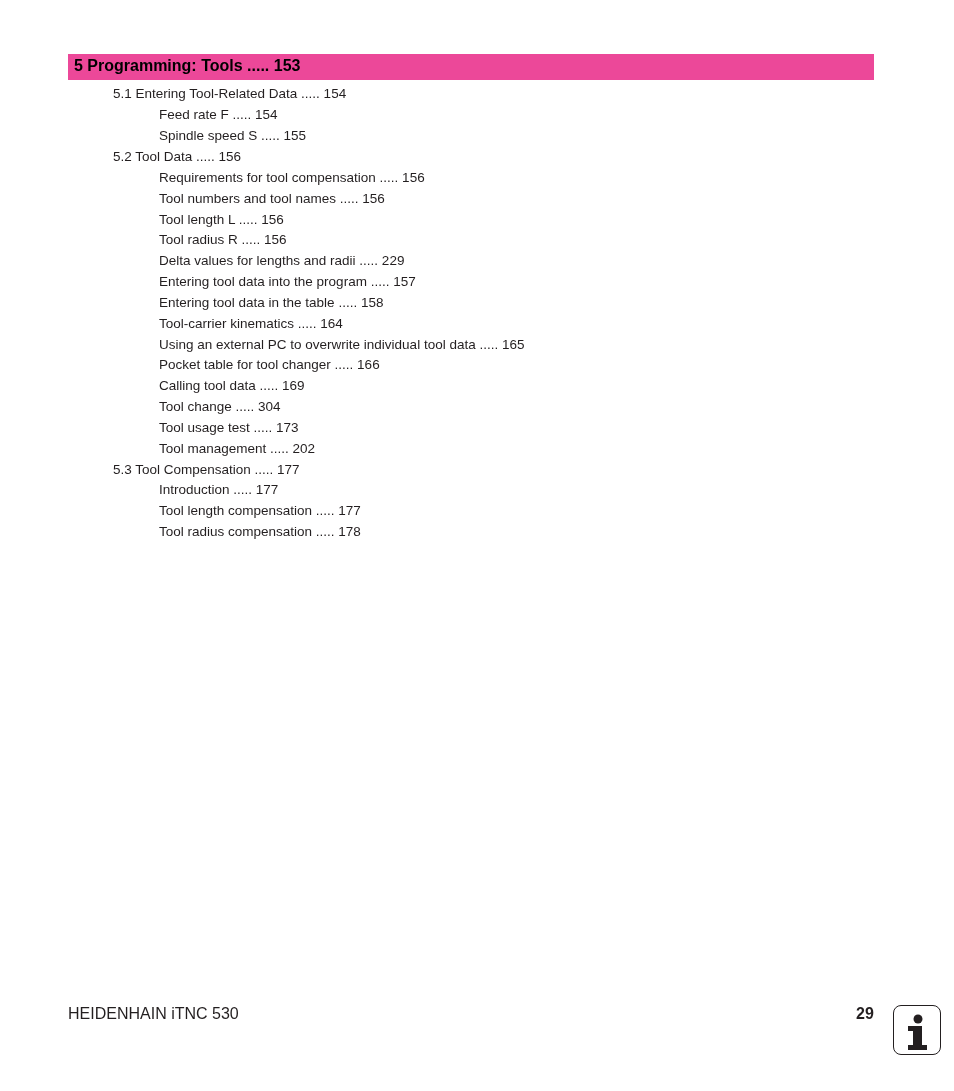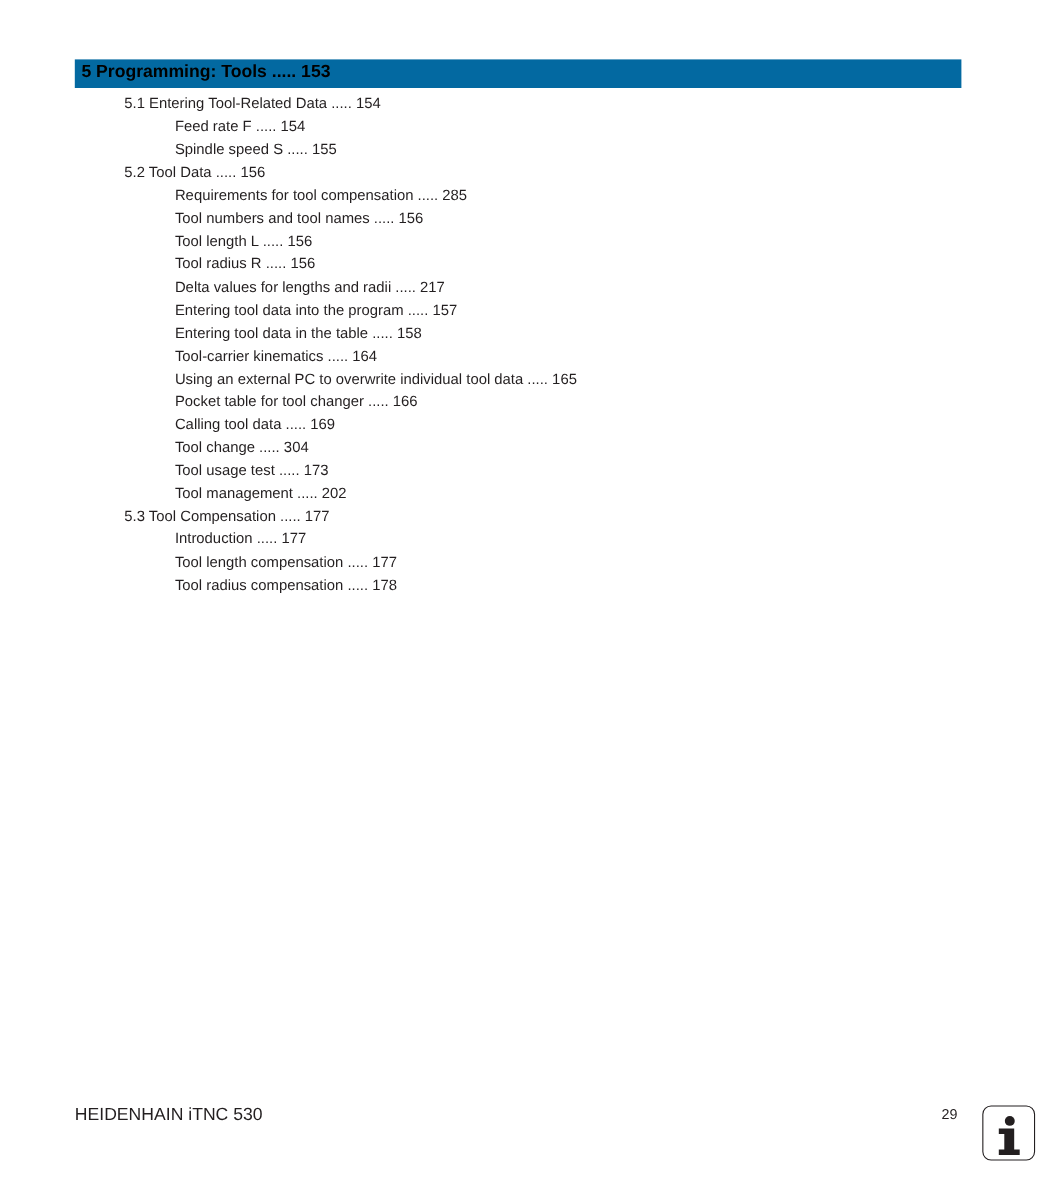--- a/index.html
+++ b/index.html
@@ -1,43 +1,43 @@
 <!DOCTYPE html>
 <html><head>
 <meta charset="utf-8">
 <style>
   html, body { margin:0; padding:0; background:#ffffff; }
   body { width:954px; height:1091px; position:relative; font-family:"Liberation Sans", sans-serif; color:#231f20; }
-  .chapter { position:absolute; left:68px; top:54px; width:806px; height:26px; background:#0369a1; }
+  .chapter { position:absolute; left:68px; top:54px; width:806px; height:26px; background:#ec4899; }
   .chapter span { position:absolute; left:6px; top:3px; font-weight:bold; font-size:16px; color:#000; }
   .toc { position:absolute; left:0; top:83px; }
   .entry { position:absolute; font-size:13.5px; white-space:nowrap; line-height:18px;text-align:center; }
   .l1 { left:113px; }
   .l2 { left:159px; }
   .footer-title { position:absolute; left:68px; top:1005px; font-size:16px; }
-  .page-num { position:absolute; left:856px; top:1005px; font-size:13px; font-weight:normal; }
+  .page-num { position:absolute; left:856px; top:1005px; font-size:16px; font-weight:bold; }
   .info-icon { position:absolute; left:893px; top:1005px; width:48px; height:50px; border:1.5px solid #231f20; border-radius:8px; box-sizing:border-box; }
 </style>
 </head>
 <body>
 
 <div class="chapter">
   <span>5 Programming: Tools ..... 153</span>
 </div>
 
 <div class="toc">
   <div class="entry l1" style="top:2px">5.1 Entering Tool-Related Data ..... 154</div>
   <div class="entry l2" style="top:23px">Feed rate F ..... 154</div>
   <div class="entry l2" style="top:44px">Spindle speed S ..... 155</div>
   <div class="entry l1" style="top:65px">5.2 Tool Data ..... 156</div>
-  <div class="entry l2" style="top:86px">Requirements for tool compensation ..... 285</div>
+  <div class="entry l2" style="top:86px">Requirements for tool compensation ..... 156</div>
   <div class="entry l2" style="top:107px">Tool numbers and tool names ..... 156</div>
   <div class="entry l2" style="top:128px">Tool length L ..... 156</div>
   <div class="entry l2" style="top:148px">Tool radius R ..... 156</div>
-  <div class="entry l2" style="top:169px">Delta values for lengths and radii ..... 217</div>
+  <div class="entry l2" style="top:169px">Delta values for lengths and radii ..... 229</div>
   <div class="entry l2" style="top:190px">Entering tool data into the program ..... 157</div>
   <div class="entry l2" style="top:211px">Entering tool data in the table ..... 158</div>
   <div class="entry l2" style="top:232px">Tool-carrier kinematics ..... 164</div>
   <div class="entry l2" style="top:253px">Using an external PC to overwrite individual tool data ..... 165</div>
   <div class="entry l2" style="top:273px">Pocket table for tool changer ..... 166</div>
   <div class="entry l2" style="top:294px">Calling tool data ..... 169</div>
   <div class="entry l2" style="top:315px">Tool change ..... 304</div>
   <div class="entry l2" style="top:336px">Tool usage test ..... 173</div>
   <div class="entry l2" style="top:357px">Tool management ..... 202</div>
   <div class="entry l1" style="top:378px">5.3 Tool Compensation ..... 177</div>

